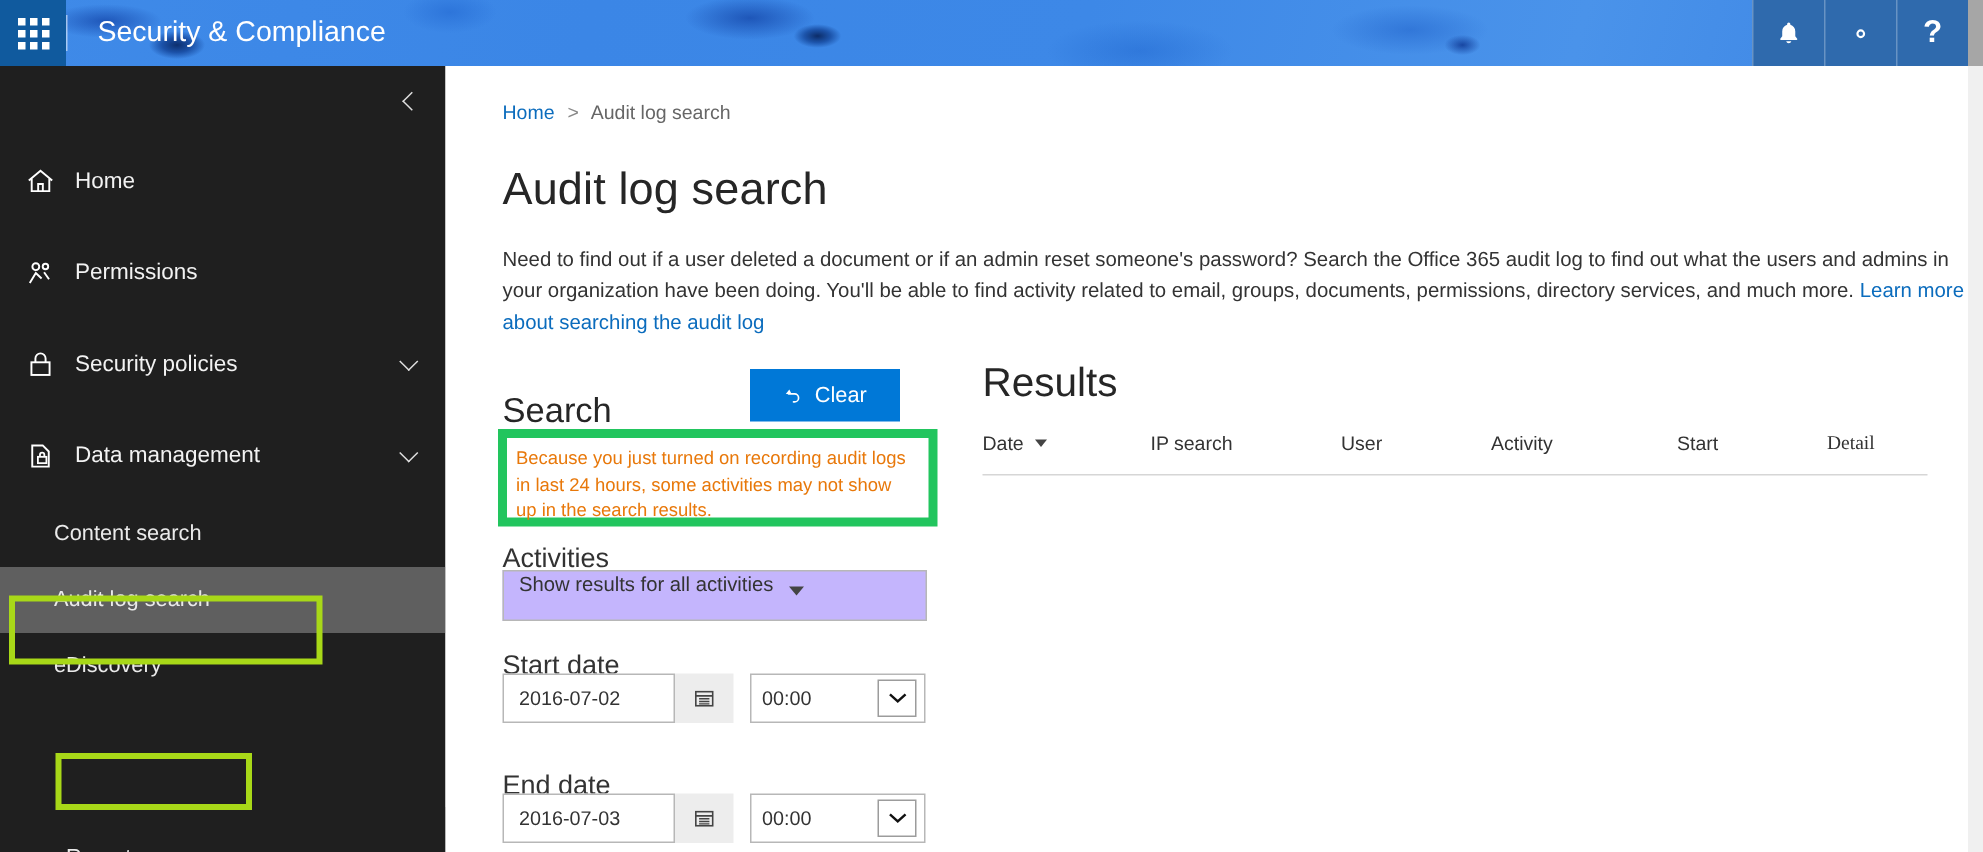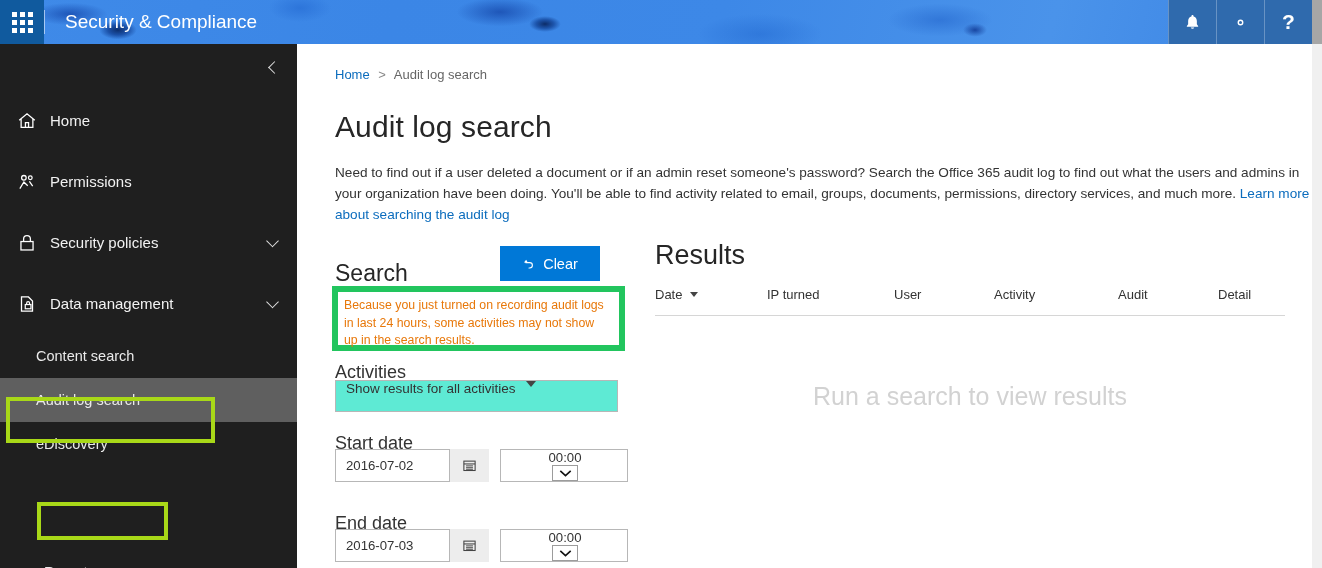--- a/index.html
+++ b/index.html
@@ -156,43 +156,43 @@
     position: absolute; top: 242px; left: 35px; width: 293px; height: 65px;
     border: 6px solid #22c55e; padding: 5px 8px 0 6px;
   }
   .warntext { font-size: 12.3px; line-height: 17.5px; color: #e8780a; }
 
   .field-label {
     position: absolute; font-size: 18px; color: #333;
   }
   .combo {
     position: absolute; height: 32px; border: 1px solid #b7b7b7;
-    background: #5eead4; display: flex; align-items: flex-start;
-    padding: 0 10px; font-size: 13.5px; color: #333; cursor: pointer;
+    background: #c4b5fd; display: flex; align-items: flex-end;
+    padding: 16px 10px; font-size: 13.5px; color: #333; cursor: pointer;
   }
   .caret-sm {
     width: 0; height: 0; border-left: 5px solid transparent;
     border-right: 5px solid transparent; border-top: 6px solid #444;
     margin-left: 10px;
   }
   .datebox {
     position: absolute; height: 33px; width: 115px; border: 1px solid #b7b7b7;
     background: #fff; display: flex; align-items: center; padding: 0 10px;
     font-size: 13.2px; color: #333; cursor: text;
   }
   .calbtn {
     position: absolute; height: 33px; width: 39px; background: #ededed;
     border: none; display: flex; align-items: center; justify-content: center;
     cursor: pointer;
   }
   .timebox {
-    position: absolute; height: 33px; width: 128px; border: 1px solid #b7b7b7;
+    position: absolute; height: 33px; width: 117px; border: 1px solid #b7b7b7;
     background: #fff; display: flex; align-items: center;
     justify-content: space-between; padding: 0 5px 0 7px;
-    font-size: 13.2px; color: #333; cursor: pointer; flex-direction: column;
+    font-size: 13.2px; color: #333; cursor: pointer;
   }
   .timecaret {
     width: 26px; height: 25px; border: 1px solid #9c9c9c; background: #fff;
     display: flex; align-items: center; justify-content: center;
   }
 
   
   .results-h {
     position: absolute; top: 196px; left: 358px;
     font-size: 27px; font-weight: 400; color: #262626;
@@ -415,32 +415,31 @@
 
     <div class="results-h">Results</div>
 
     <div class="res-table">
       <div class="res-head">
         <div class="res-th" style="width:112px;">
           <span>Date</span>
           <span class="sort-caret"></span>
         </div>
         <div class="res-th" style="width:127px;">
-          <span>IP turned</span>
+          <span>IP search</span>
         </div>
         <div class="res-th" style="width:100px;">
           <span>User</span>
         </div>
         <div class="res-th" style="width:124px;">
           <span>Activity</span>
         </div>
         <div class="res-th" style="width:100px;">
-          <span>Audit</span>
-        </div>
-        <div class="res-th" style="width:67px;">
+          <span>Start</span>
+        </div>
+        <div class="res-th" style="width:67px;font-family:Liberation Serif, serif;">
           <span>Detail</span>
         </div>
       </div>
     </div>
 
-    <div class="empty-msg">Run a search to view results</div>
   </div>
 </div>
 
 </body></html>

